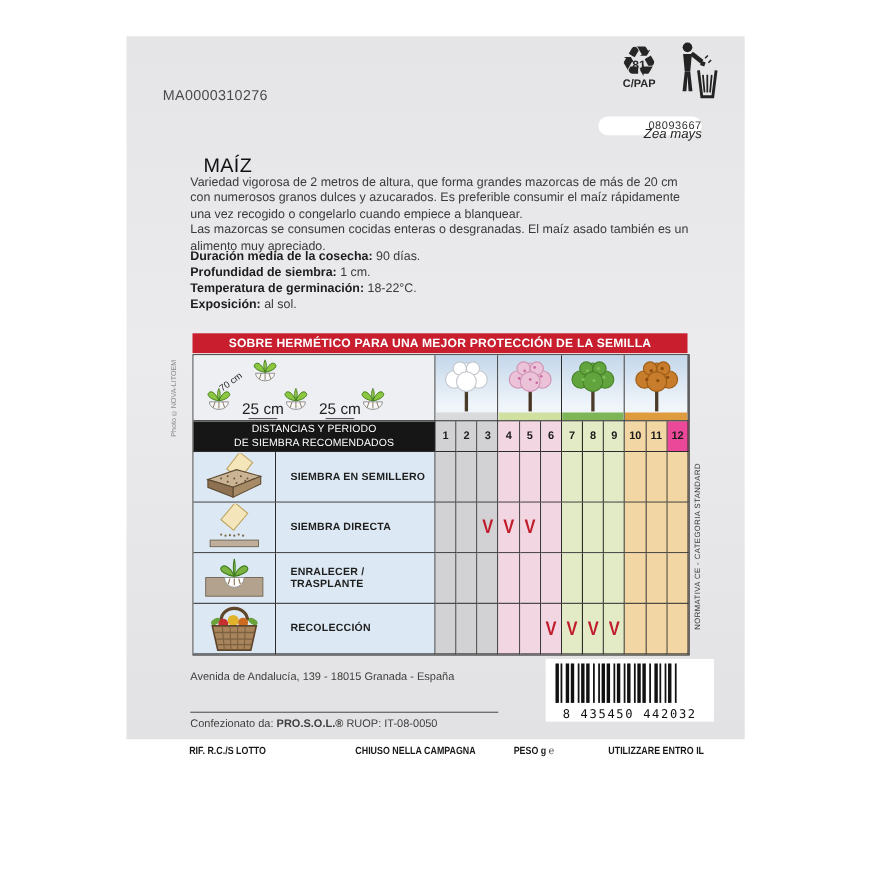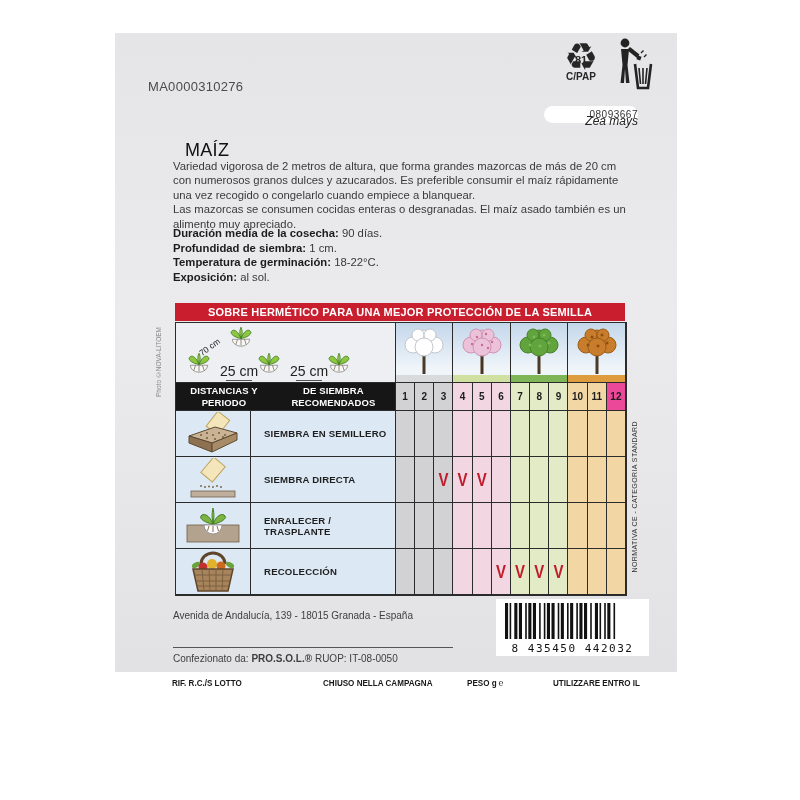--- a/index.html
+++ b/index.html
@@ -38,22 +38,22 @@
   .diagram .pl{position:absolute;}
   .p0{left:52px;top:3px;} .p1{left:10px;top:29px;} .p2{left:80px;top:29px;} .p3{left:150px;top:29px;}
   .d70{position:absolute;left:22px;top:19px;transform:rotate(-36deg);font-size:8.5px;color:#222;}
   .d25{position:absolute;top:40px;font-size:14px;color:#222;}
   .d25::after{content:"";display:block;border-top:1px solid #555;width:26px;margin:1px auto 0;}
   .d25a{left:44px;} .d25b{left:114px;}
   .season{grid-column:span 3;position:relative;background:linear-gradient(180deg,#c4d7ea,#f0f5fa 78%);display:block;}
   .season svg{position:absolute;left:50%;bottom:6px;transform:translateX(-50%);}
   .ground{position:absolute;left:0;right:0;bottom:0;height:7px;}
   .g0{background:#d9dadc;} .g1{background:#cfe0a0;} .g2{background:#7eb657;} .g3{background:#df9c3e;}
-  .blackbar{grid-column:span 2;background:#161616;color:#fff;flex-direction:row;
-    font-size:9.5px;font-weight:bold;line-height:11.5px;text-align:center;letter-spacing:.1px;}
+  .blackbar{grid-column:span 2;background:#161616;color:#fff;flex-direction:column;
+    font-size:9.5px;font-weight:normal;line-height:11.5px;text-align:center;letter-spacing:.1px;}
   .mcell{font-size:10px;font-weight:bold;color:#1c1c1c;}
   .icell{background:#dce8f3;}
   .lcell{background:#dce8f3;justify-content:flex-start;padding-left:13px;
     font-size:9.6px;font-weight:bold;color:#1f1f1f;letter-spacing:.2px;}
   .vmark{color:#c11c2b;font-weight:800;font-size:15px;transform:scaleY(1.2);}
   
   .company{left:58px;top:577px;font-size:10px;line-height:12.6px;color:#3e3e3e;}
   .divider{left:58px;top:614px;width:280px;border-top:1.5px solid #555;}
   .packedby{left:58px;top:620px;font-size:10px;color:#3e3e3e;}
   .barcode{left:381px;top:566px;width:153px;height:57px;background:#fff;text-align:center;

